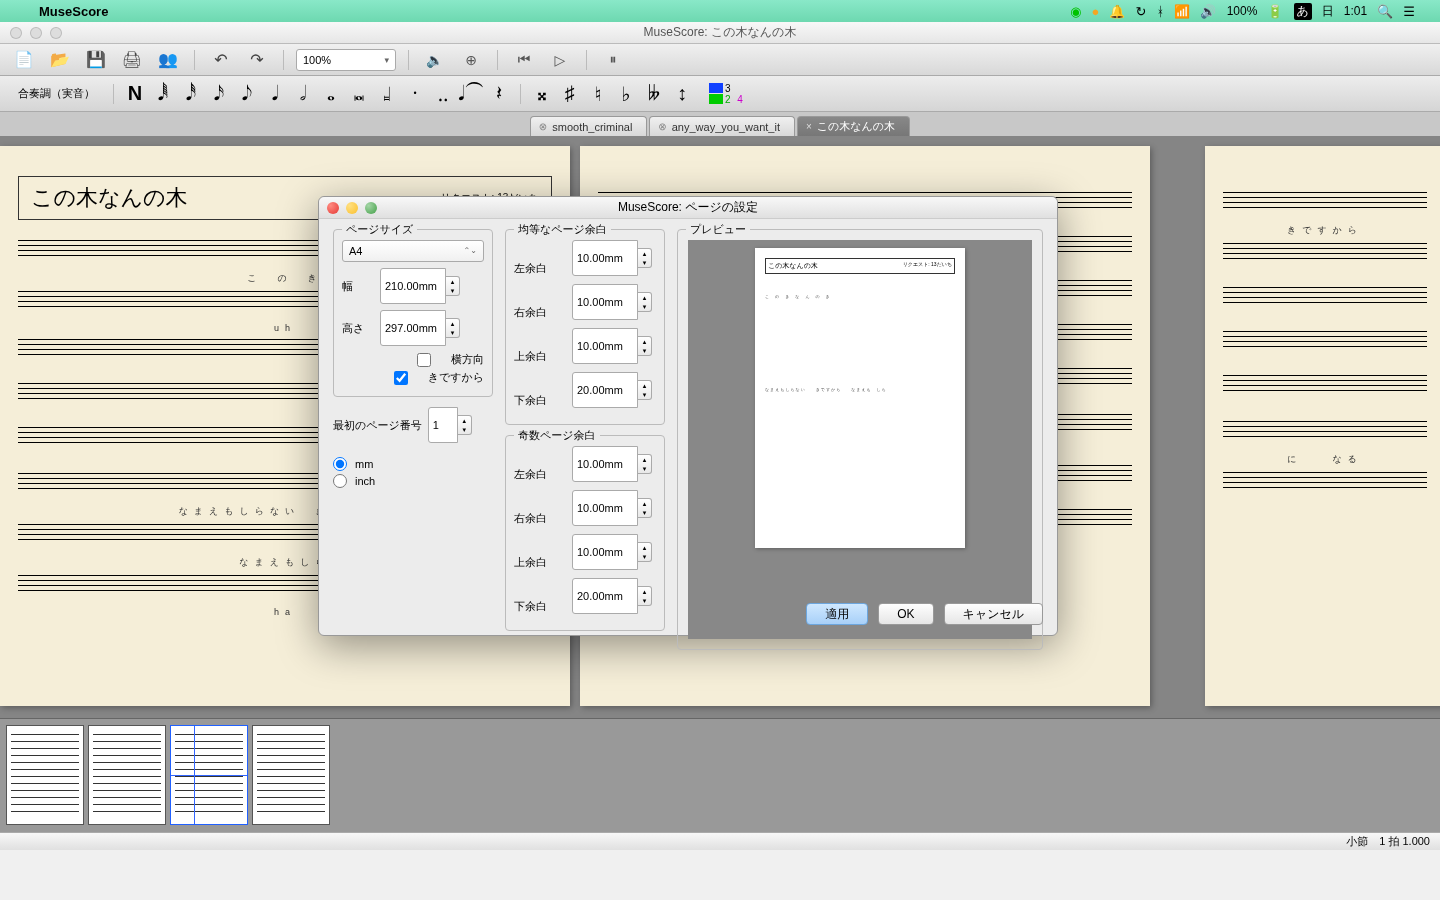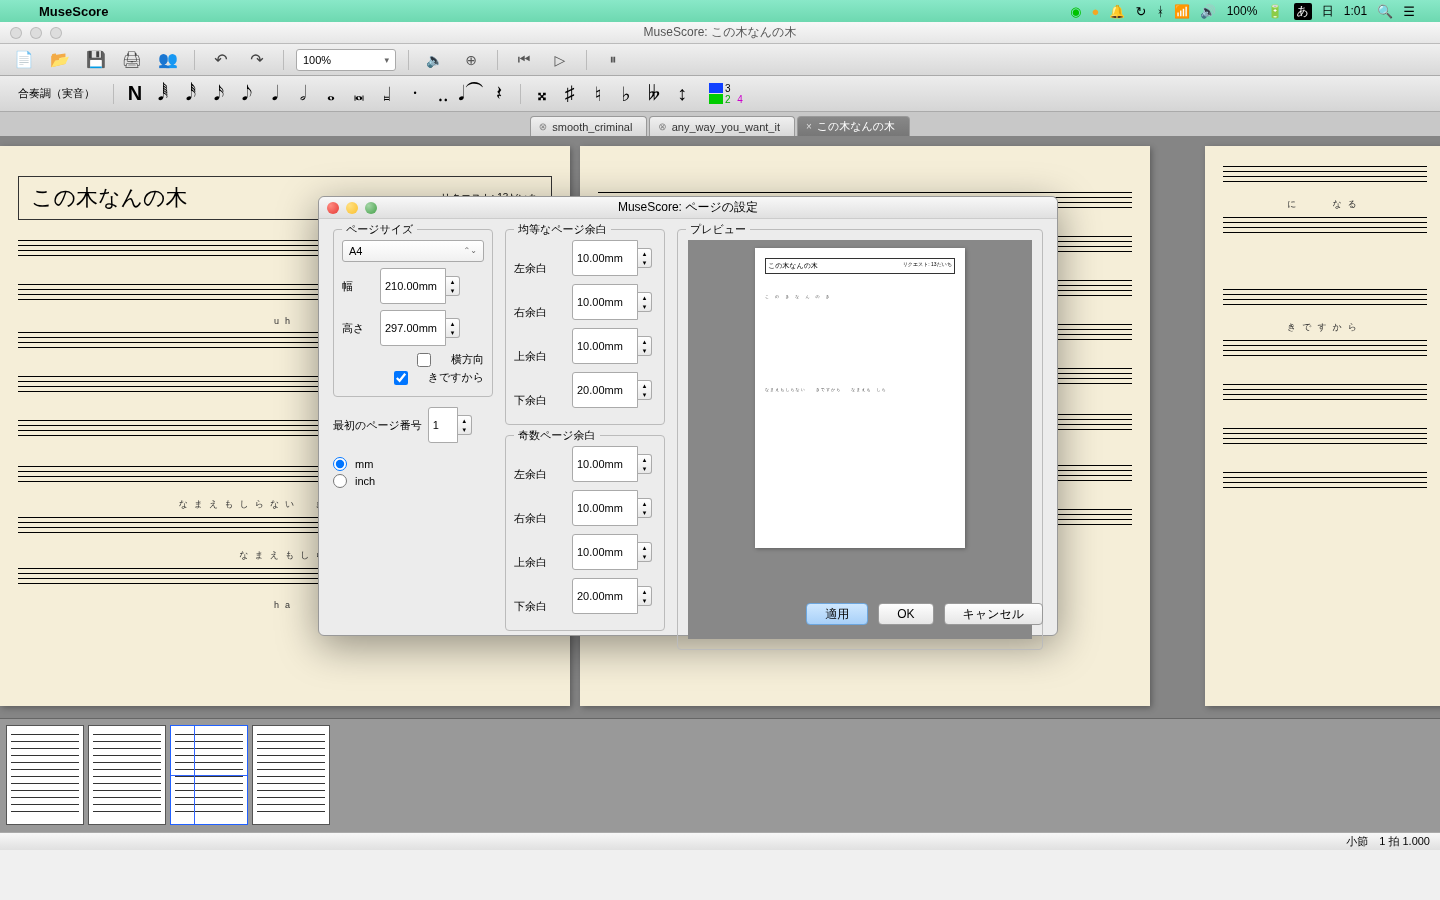--- a/index.html
+++ b/index.html
@@ -220,20 +220,21 @@
 <div class="canvas">
   <div class="page p1">
     <div class="title-box">
       <span class="title-text">この木なんの木</span>
       <span class="req-text">リクエスト: 13だいち</span>
     </div>
     <div class="staff-group">
       <div class="staff">
           <div class="staff-lines"></div>
         </div>
+      <div class="lyrics">こ　の　き</div>
       <div class="staff">
           <div class="staff-lines"></div>
         </div>
       <div class="lyrics">uh</div>
       <div class="staff">
           <div class="staff-lines"></div>
         </div>
       <div class="staff">
           <div class="staff-lines"></div>
         </div>
@@ -281,43 +282,43 @@
       <div class="lyrics">こ　の　きなんのき　きになるき　なんともふしぎな</div>
       <div class="staff">
           <div class="staff-lines"></div>
         </div>
       <div class="staff">
           <div class="staff-lines"></div>
         </div>
     </div>
   </div>
   <div class="page p3">
+    <div class="staff-group" style="margin-top:40px;">
+      <div class="staff">
+          <div class="staff-lines"></div>
+        </div>
+      <div class="lyrics">きですから</div>
+      <div class="staff">
+          <div class="staff-lines"></div>
+        </div>
+      <div class="staff">
+          <div class="staff-lines"></div>
+        </div>
+      <div class="staff">
+          <div class="staff-lines"></div>
+        </div>
+      <div class="staff">
+          <div class="staff-lines"></div>
+        </div>
+    </div>
     <div class="staff-group">
       <div class="staff">
           <div class="staff-lines"></div>
         </div>
       <div class="lyrics">に　　なる</div>
-      <div class="staff">
-          <div class="staff-lines"></div>
-        </div>
-    </div>
-    <div class="staff-group" style="margin-top:40px;">
-      <div class="staff">
-          <div class="staff-lines"></div>
-        </div>
-      <div class="lyrics">きですから</div>
-      <div class="staff">
-          <div class="staff-lines"></div>
-        </div>
-      <div class="staff">
-          <div class="staff-lines"></div>
-        </div>
-      <div class="staff">
-          <div class="staff-lines"></div>
-        </div>
       <div class="staff">
           <div class="staff-lines"></div>
         </div>
     </div>
   </div>
 </div>
 
 <div class="thumb-panel">
   <div class="thumb">
       <div class="thumb-lines"></div>

